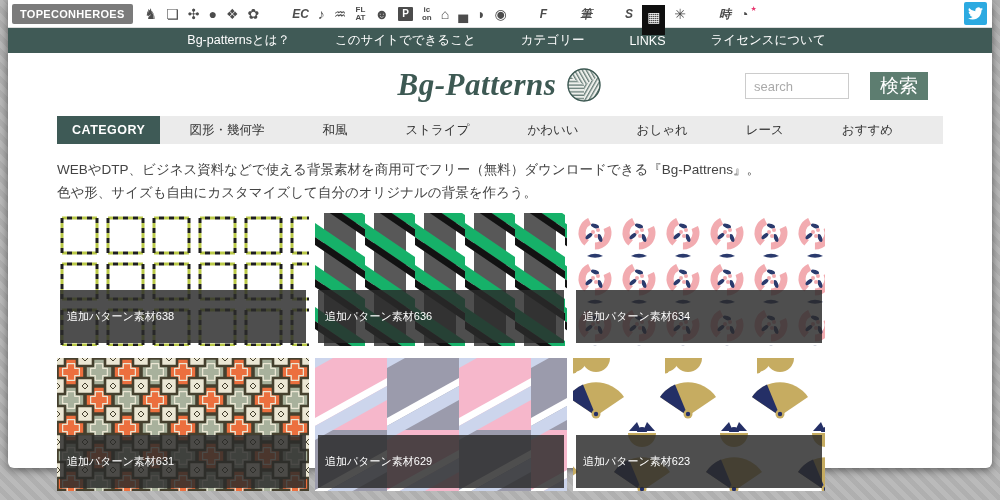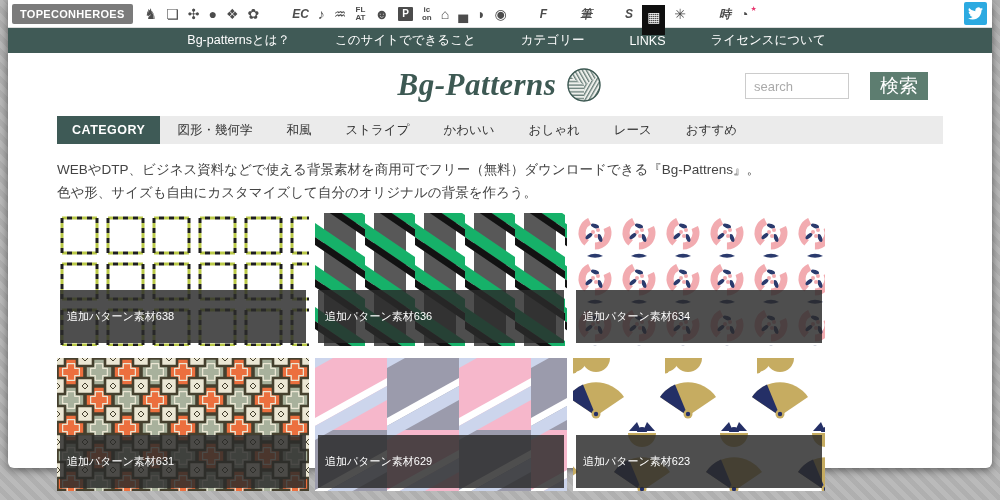--- a/index.html
+++ b/index.html
@@ -61,21 +61,21 @@
   .search-input::placeholder{color:#aaa;}
   .search-btn{
     height:28px;margin-left:21px;background:#5d7d70;color:#fff;border:none;
     font-size:19px;padding:0 10px;cursor:pointer;font-family:inherit;
   }
   
   .tabbar{
     margin:0 49px;height:28px;background:#ebebeb;display:flex;align-items:stretch;
   }
   .tab{
-    display:flex;align-items:center;padding:0 17px;font-size:12.5px;color:#333;cursor:pointer;white-space:nowrap;
+    display:flex;align-items:center;padding:0 29px;font-size:12.5px;color:#333;cursor:pointer;white-space:nowrap;
   }
   .tab.active{background:#3e5a56;color:#fff;font-weight:bold;letter-spacing:.5px;padding:0 15px;}
   
   .intro{margin:14px 49px 0;color:#444;font-size:13.5px;line-height:23px;}
   .intro p{margin:0;}
   
   .grid{
     margin:9px 49px 0;display:grid;grid-template-columns:repeat(3,252px);
     grid-auto-rows:133px;column-gap:6px;row-gap:12px;
   }

